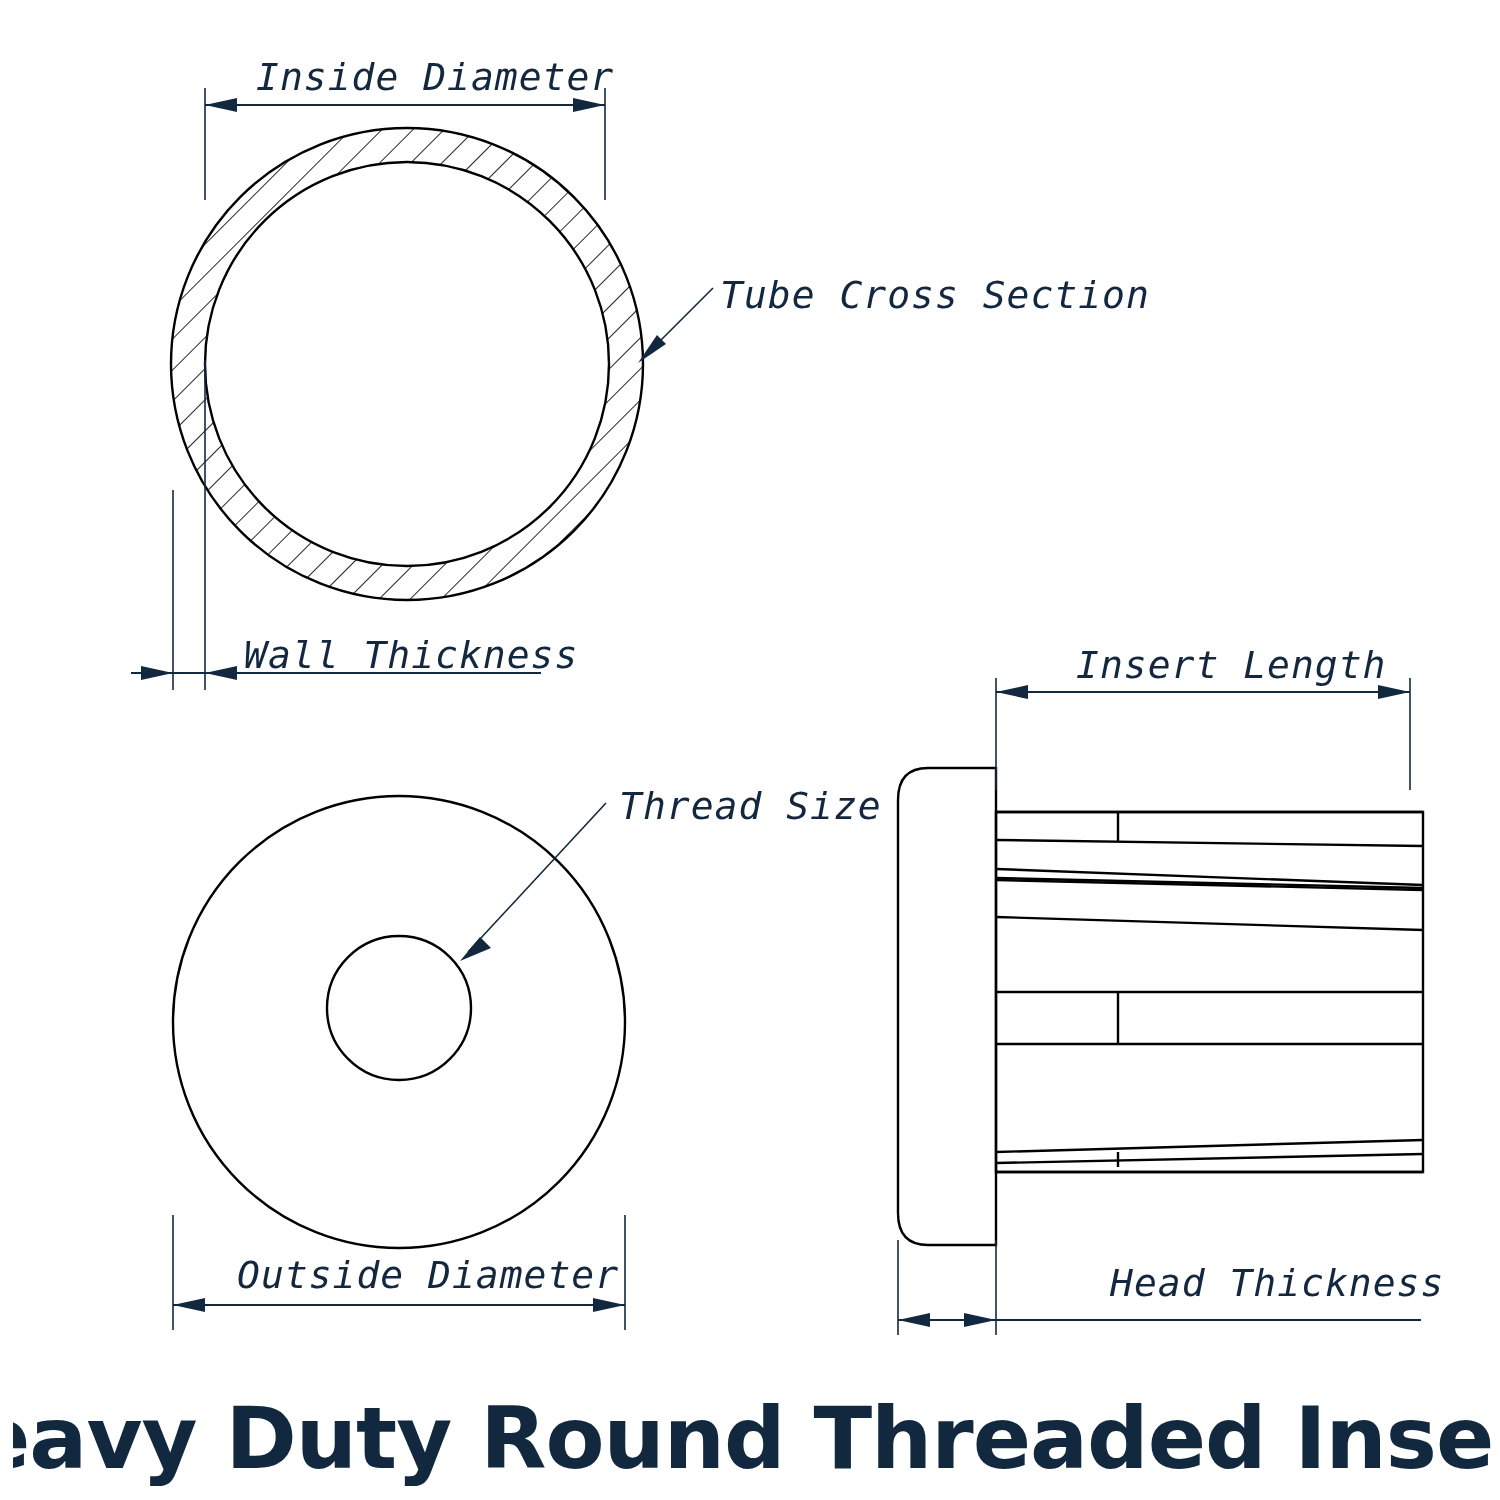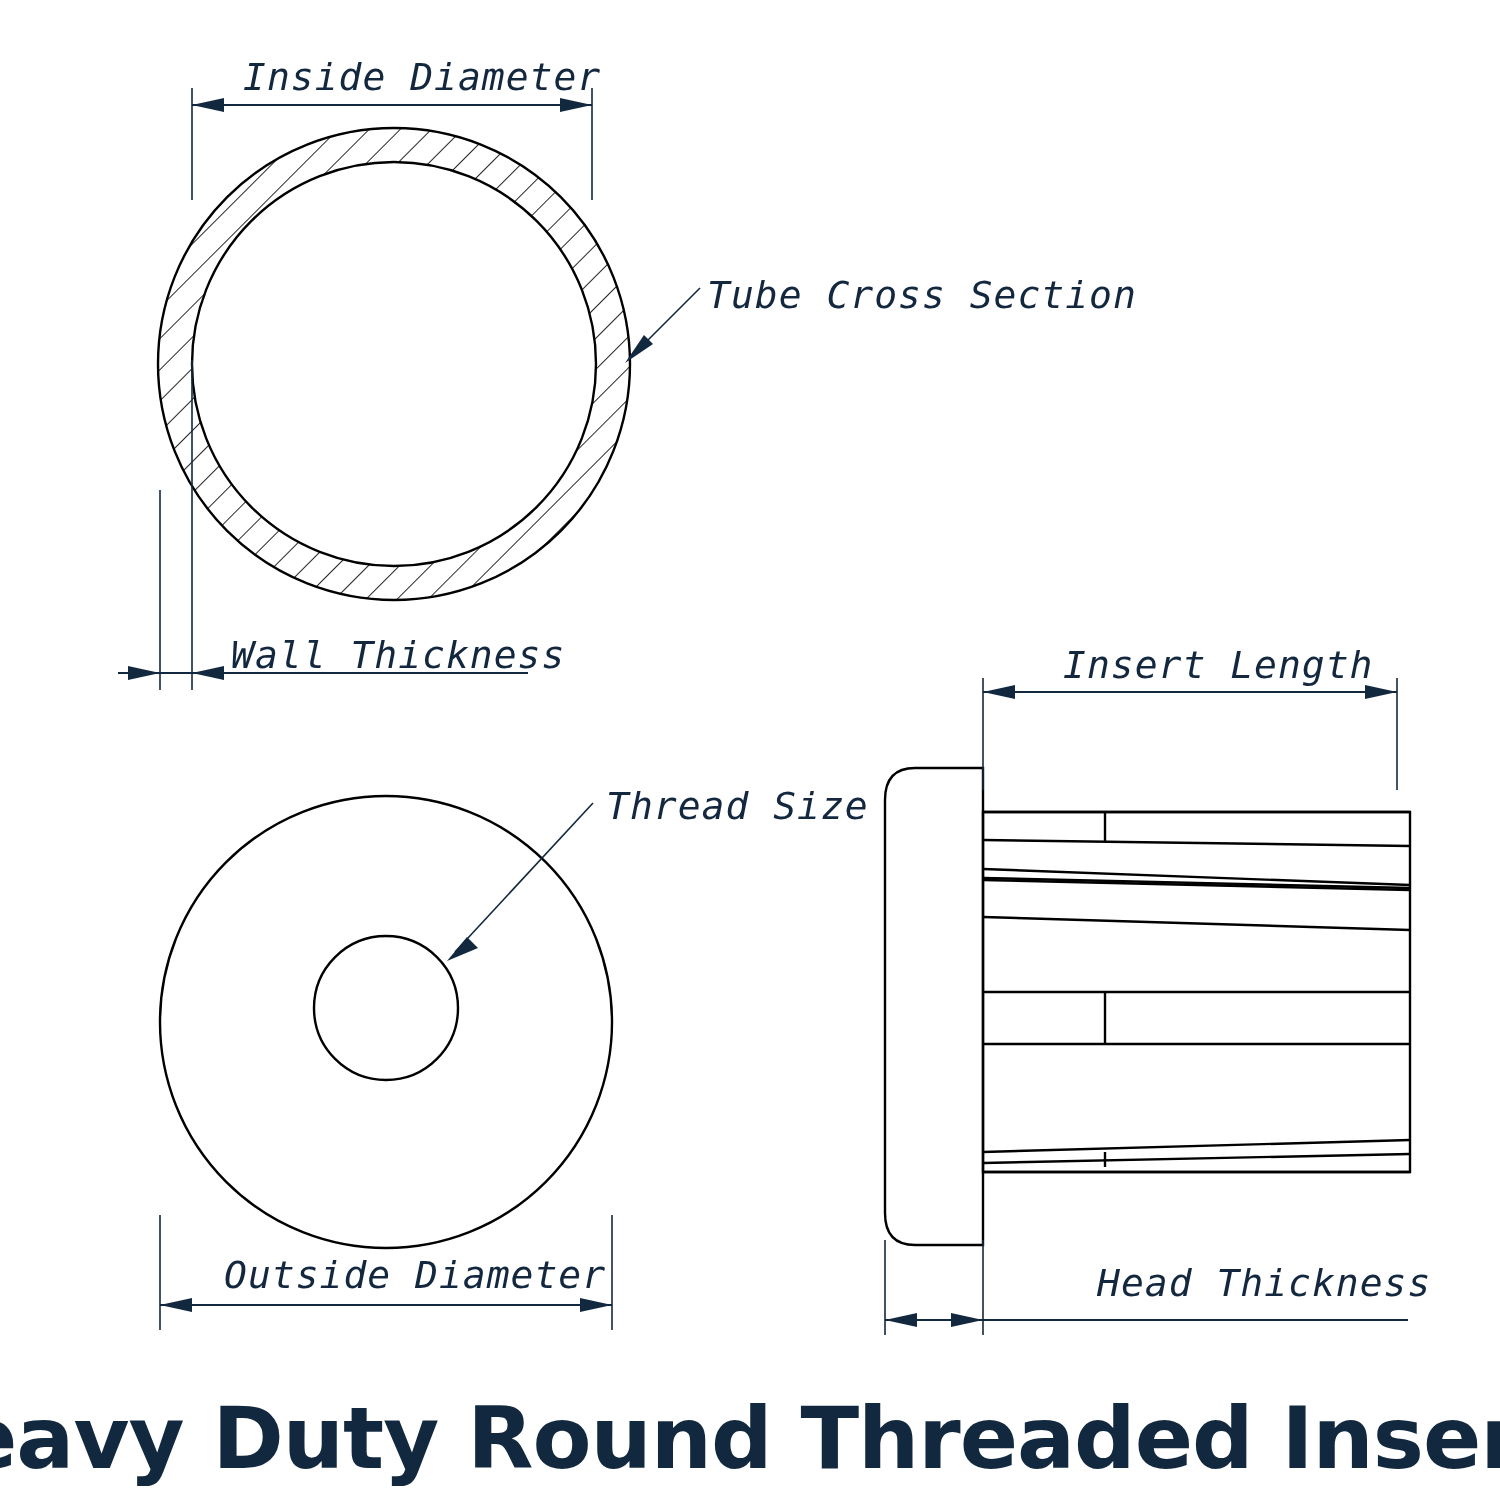--- a/index.html
+++ b/index.html
@@ -12,20 +12,21 @@
     height: 1500px;
     font-family: "DejaVu Sans Mono", monospace;
     overflow: hidden;
     position: relative;
   }
   #stage {
     position: relative;
     width: 1393px;
     height: 1500px;
     background: #ffffff;
+    margin-left: 13px;
   }
   #drawing {
     position: absolute;
     left: 0;
     top: 0;
     width: 1500px;
     height: 1500px;
   }
   .dim-label {
     font-family: "DejaVu Sans Mono", monospace;

